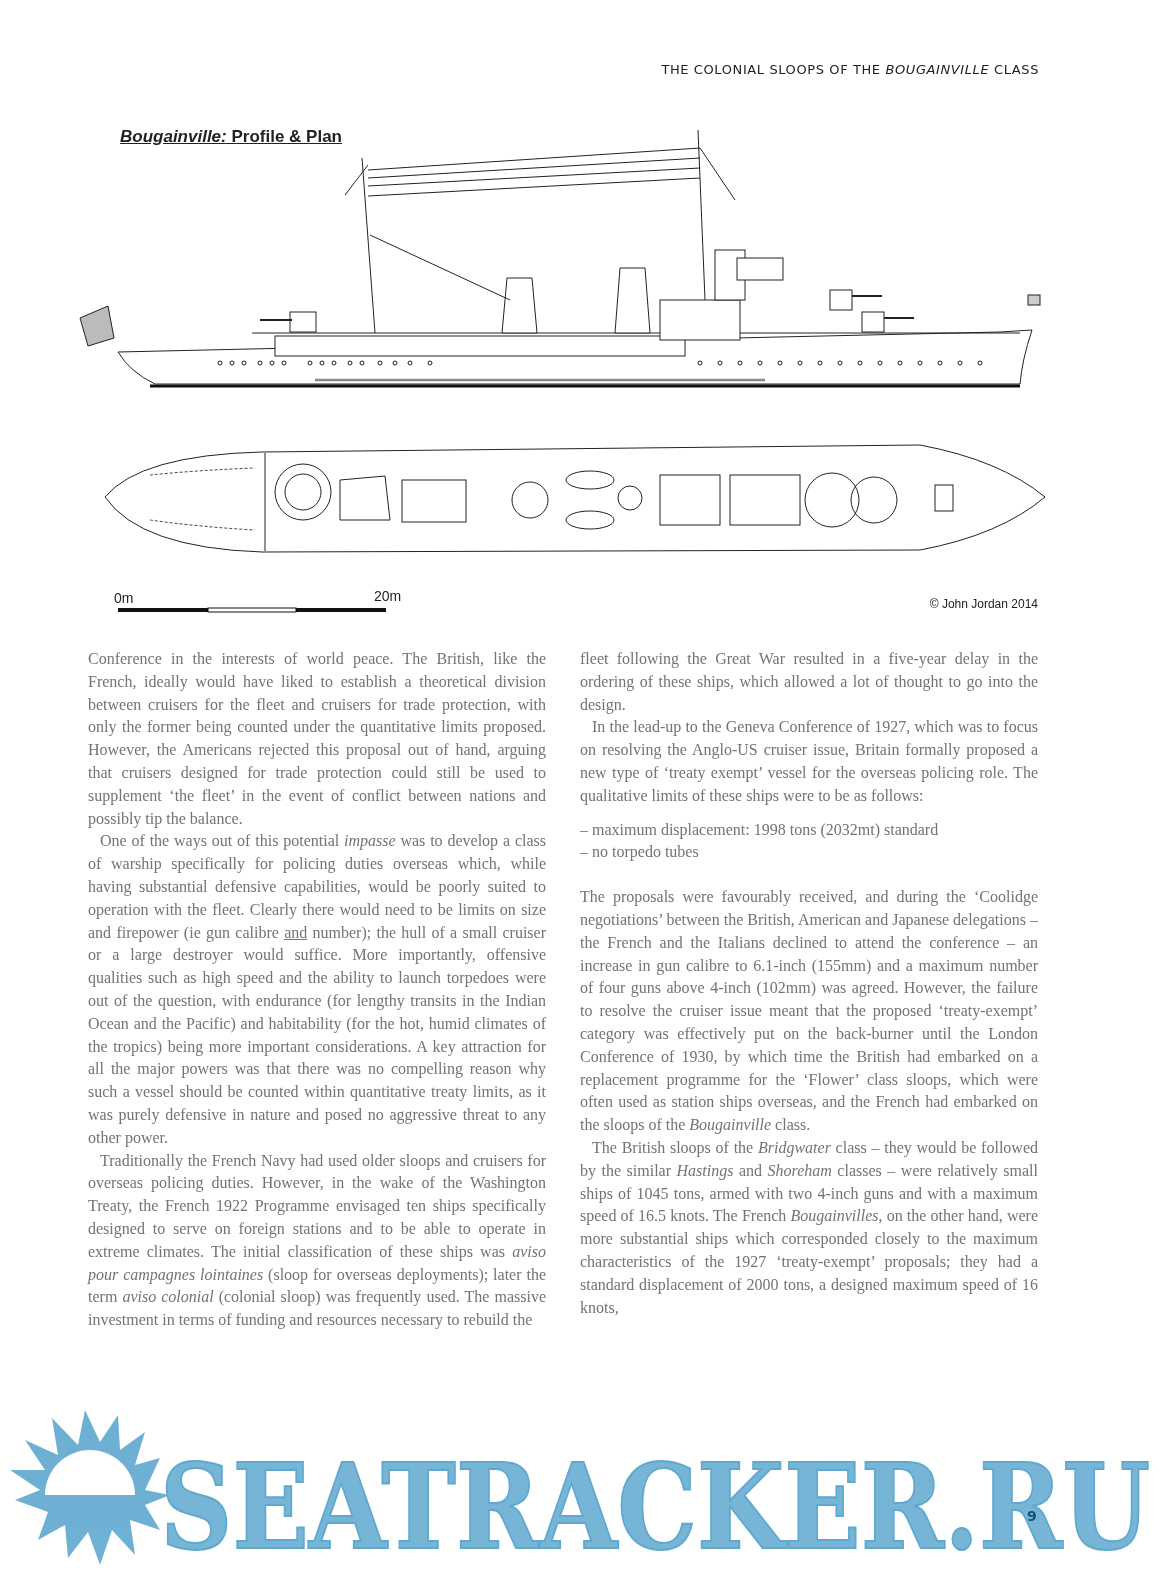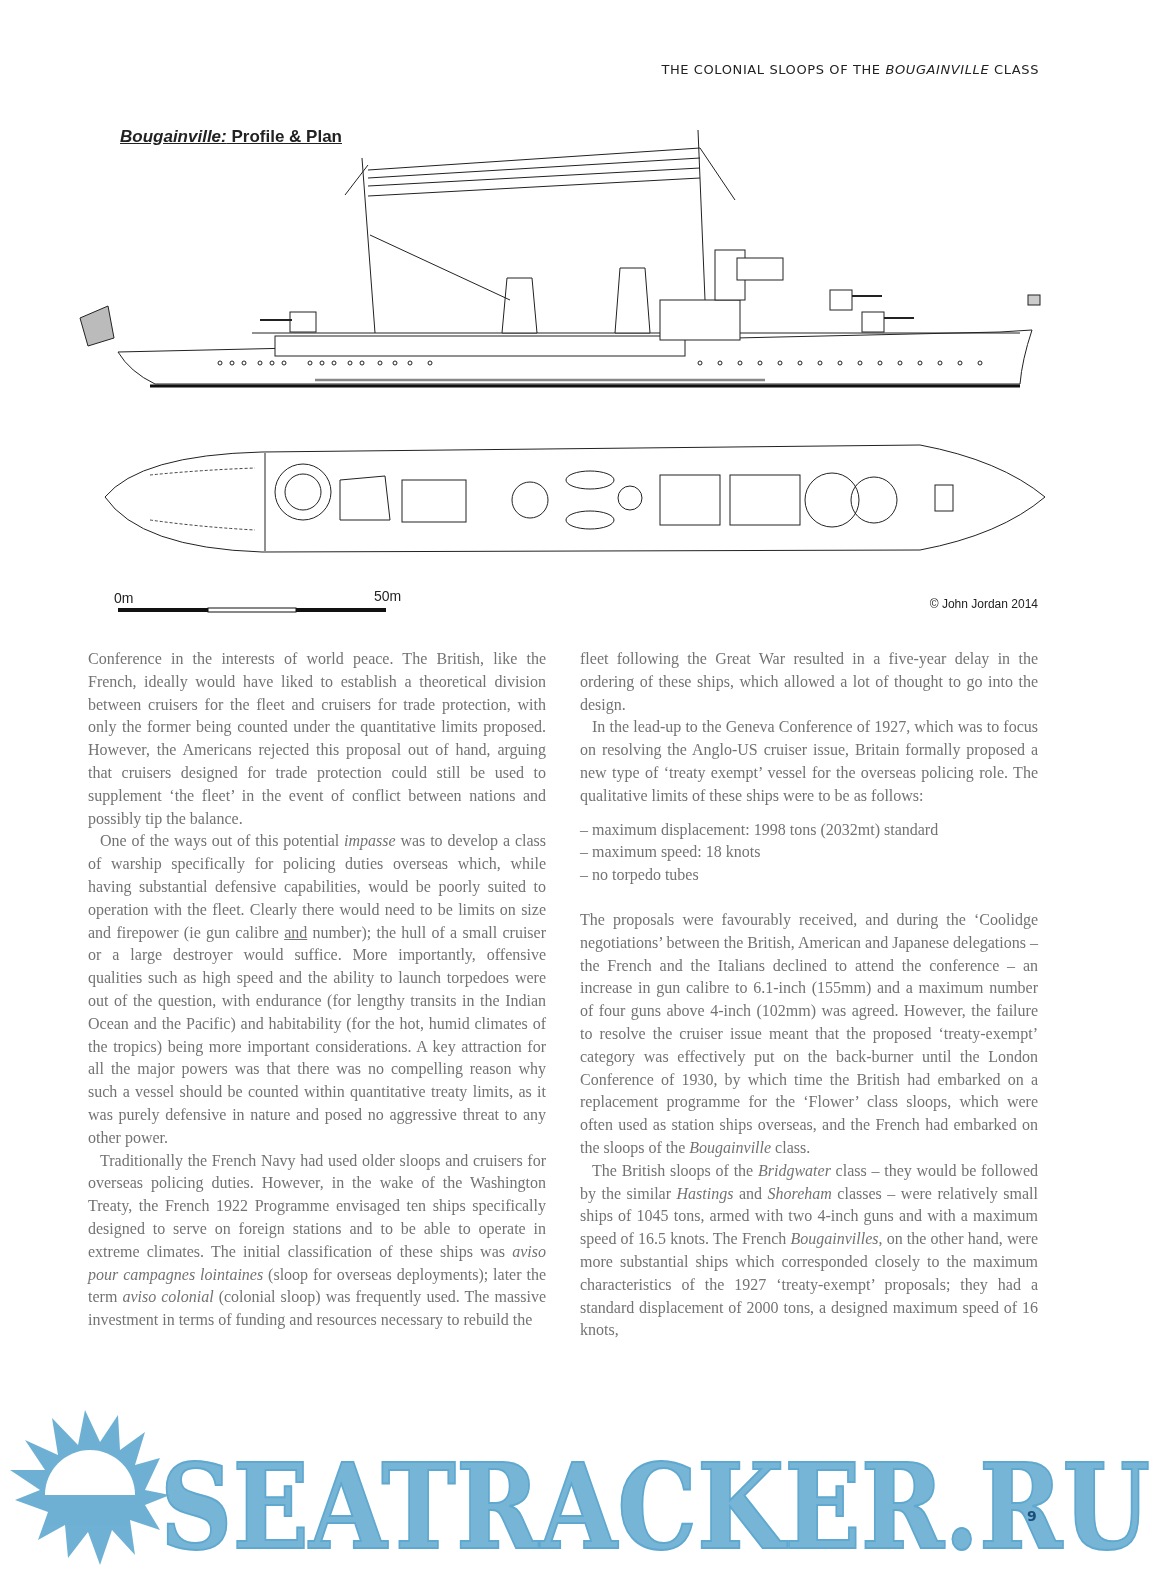--- a/index.html
+++ b/index.html
@@ -123,35 +123,34 @@
   </g>
 
   <g>
     <rect x="118" y="608" width="90" height="4" fill="#111"></rect>
     <rect x="208" y="608" width="88" height="4" fill="#fff" stroke="#111" stroke-width="1"></rect>
     <rect x="296" y="608" width="90" height="4" fill="#111"></rect>
   </g>
 </svg>
 
 <div class="scale-label" style="top:590px;left:114px;">0m</div>
-<div class="scale-label" style="top:588px;left:374px;">50m</div>
+<div class="scale-label" style="top:588px;left:374px;">20m</div>
 <div class="copyright">© John Jordan 2014</div>
 
 <div class="col col-left">
   <p>Conference in the interests of world peace. The British, like the French, ideally would have liked to establish a theoretical division between cruisers for the fleet and cruisers for trade protection, with only the former being counted under the quantitative limits proposed. However, the Americans rejected this proposal out of hand, arguing that cruisers designed for trade protection could still be used to supplement ‘the fleet’ in the event of conflict between nations and possibly tip the balance.</p>
   <p class="indent"><span>One of the ways out of this potential </span><i>impasse</i><span> was to develop a class of warship specifically for policing duties overseas which, while having substantial defensive capabilities, would be poorly suited to operation with the fleet. Clearly there would need to be limits on size and firepower (ie gun calibre </span><u>and</u><span> number); the hull of a small cruiser or a large destroyer would suffice. More importantly, offensive qualities such as high speed and the ability to launch torpedoes were out of the question, with endurance (for lengthy transits in the Indian Ocean and the Pacific) and habitability (for the hot, humid climates of the tropics) being more important considerations. A key attraction for all the major powers was that there was no compelling reason why such a vessel should be counted within quantitative treaty limits, as it was purely defensive in nature and posed no aggressive threat to any other power.</span></p>
   <p class="indent"><span>Traditionally the French Navy had used older sloops and cruisers for overseas policing duties. However, in the wake of the Washington Treaty, the French 1922 Programme envisaged ten ships specifically designed to serve on foreign stations and to be able to operate in extreme climates. The initial classification of these ships was </span><i>aviso pour campagnes lointaines</i><span> (sloop for overseas deployments); later the term </span><i>aviso colonial</i><span> (colonial sloop) was frequently used. The massive investment in terms of funding and resources necessary to rebuild the</span></p>
 </div>
 
 <div class="col col-right">
   <p>fleet following the Great War resulted in a five-year delay in the ordering of these ships, which allowed a lot of thought to go into the design.</p>
   <p class="indent">In the lead-up to the Geneva Conference of 1927, which was to focus on resolving the Anglo-US cruiser issue, Britain formally proposed a new type of ‘treaty exempt’ vessel for the overseas policing role. The qualitative limits of these ships were to be as follows:</p>
   <ul>
     <li>– maximum displacement: 1998 tons (2032mt) standard</li>
-    <li>– maximum speed: 18 knots</li>
     <li>– no torpedo tubes</li>
   </ul>
   <p><span>The proposals were favourably received, and during the ‘Coolidge negotiations’ between the British, American and Japanese delegations – the French and the Italians declined to attend the conference – an increase in gun calibre to 6.1-inch (155mm) and a maximum number of four guns above 4-inch (102mm) was agreed. However, the failure to resolve the cruiser issue meant that the proposed ‘treaty-exempt’ category was effectively put on the back-burner until the London Conference of 1930, by which time the British had embarked on a replacement programme for the ‘Flower’ class sloops, which were often used as station ships overseas, and the French had embarked on the sloops of the </span><i>Bougainville</i><span> class.</span></p>
   <p class="indent"><span>The British sloops of the </span><i>Bridgwater</i><span> class – they would be followed by the similar </span><i>Hastings</i><span> and </span><i>Shoreham</i><span> classes – were relatively small ships of 1045 tons, armed with two 4-inch guns and with a maximum speed of 16.5 knots. The French </span><i>Bougainvilles</i><span>, on the other hand, were more substantial ships which corresponded closely to the maximum characteristics of the 1927 ‘treaty-exempt’ proposals; they had a standard displacement of 2000 tons, a designed maximum speed of 16 knots,</span></p>
 </div>
 
 <svg class="watermark" viewBox="0 1400 1162 176" xmlns="http://www.w3.org/2000/svg">
   <g fill="#5fa8cf" opacity="0.9">
     <path d="M15,1500 L40,1490 L10,1470 L45,1470 L25,1440 L58,1455 L52,1418 L78,1445 L85,1410 L100,1442 L118,1415 L120,1450 L145,1432 L135,1465 L160,1458 L145,1490 L170,1495 L145,1505 L160,1530 L130,1520 L135,1555 L112,1530 L100,1565 L88,1532 L68,1558 L65,1525 L38,1540 L48,1512 Z"></path>
     <path d="M45,1495 A45,45 0 0 1 135,1495 Z" fill="#fff"></path>

